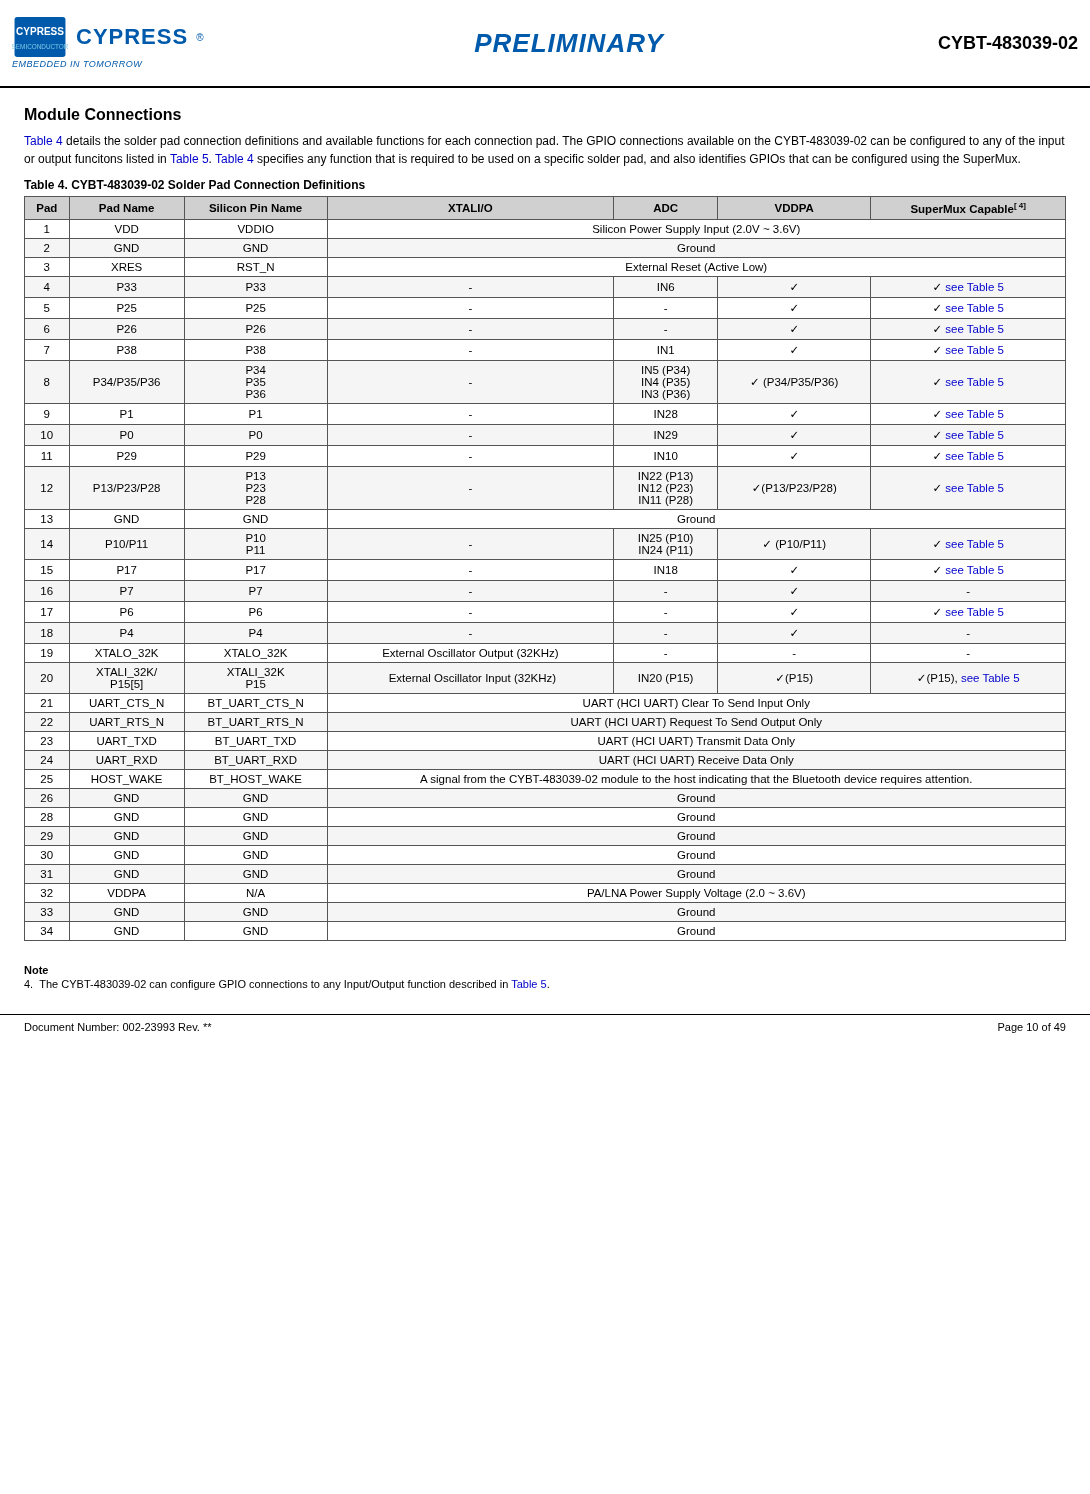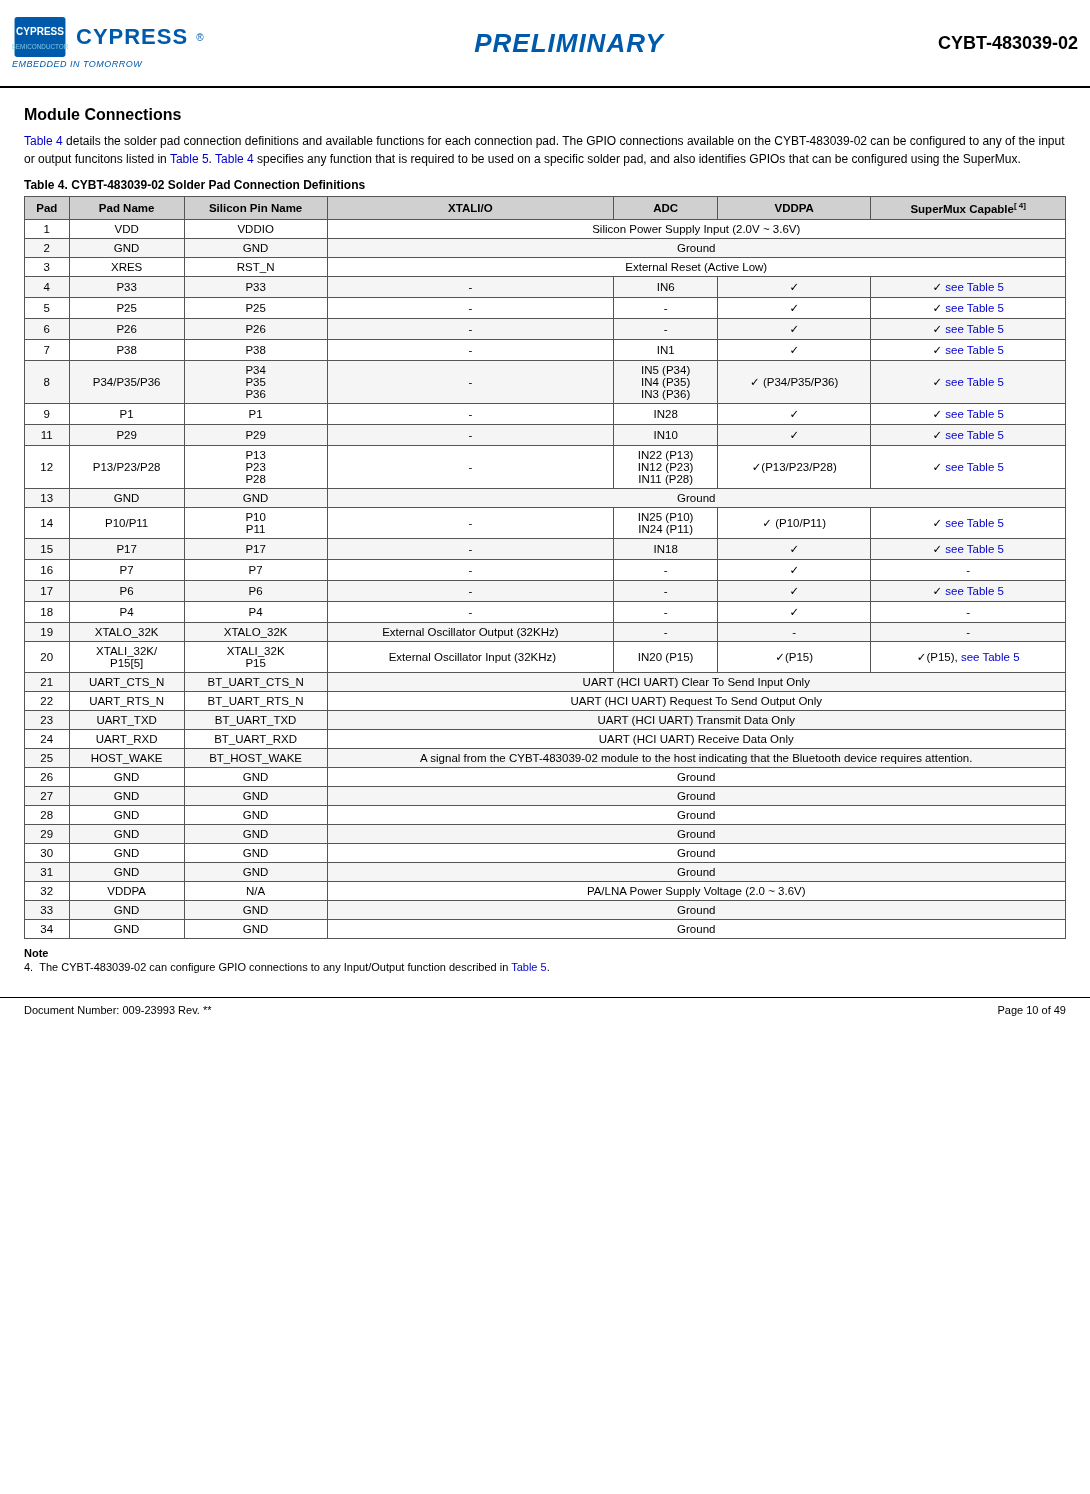--- a/index.html
+++ b/index.html
@@ -92,21 +92,21 @@
       text-align: center;
       vertical-align: middle;
     }
     table.main-table tr:nth-child(even) td {
       background: #f5f5f5;
     }
     table.main-table tr:nth-child(odd) td {
       background: #fff;
     }
     .notes-section {
-      margin-top: 8px;
+      margin-top: 23px;
       font-size: 11px;
     }
     .notes-section .note-title {
       font-weight: bold;
       margin-bottom: 2px;
     }
     .notes-section .note-item {
       display: flex;
       gap: 6px;
       margin-bottom: 2px;
@@ -235,20 +235,29 @@
         <tr>
           <td style="white-space: pre-line;">9</td>
           <td style="white-space: pre-line;">P1</td>
           <td style="white-space: pre-line;">P1</td>
           <td style="white-space: pre-line;">-</td>
           <td style="white-space: pre-line;">IN28</td>
           <td style="white-space: pre-line;">✓</td>
           <td style="white-space: pre-line;">✓ <a href="#" class="link">see Table 5</a></td>
         </tr>
         <tr>
+          <td style="white-space: pre-line;">10</td>
+          <td style="white-space: pre-line;">P0</td>
+          <td style="white-space: pre-line;">P0</td>
+          <td style="white-space: pre-line;">-</td>
+          <td style="white-space: pre-line;">IN29</td>
+          <td style="white-space: pre-line;">✓</td>
+          <td style="white-space: pre-line;">✓ <a href="#" class="link">see Table 5</a></td>
+        </tr>
+        <tr>
           <td style="white-space: pre-line;">11</td>
           <td style="white-space: pre-line;">P29</td>
           <td style="white-space: pre-line;">P29</td>
           <td style="white-space: pre-line;">-</td>
           <td style="white-space: pre-line;">IN10</td>
           <td style="white-space: pre-line;">✓</td>
           <td style="white-space: pre-line;">✓ <a href="#" class="link">see Table 5</a></td>
         </tr>
         <tr>
           <td style="white-space: pre-line;">12</td>
@@ -366,26 +375,20 @@
           <td style="white-space: pre-line;">BT_HOST_WAKE</td>
           <td colspan="4" style="text-align: center;">A signal from the CYBT-483039-02 module to the host indicating that the Bluetooth device requires attention.</td>
         </tr>
         <tr>
           <td style="white-space: pre-line;">26</td>
           <td style="white-space: pre-line;">GND</td>
           <td style="white-space: pre-line;">GND</td>
           <td colspan="4" style="text-align: center;">Ground</td>
         </tr>
         <tr>
-          <td style="white-space: pre-line;">27</td>
-          <td style="white-space: pre-line;">GND</td>
-          <td style="white-space: pre-line;">GND</td>
-          <td colspan="4" style="text-align: center;">Ground</td>
-        </tr>
-        <tr>
           <td style="white-space: pre-line;">28</td>
           <td style="white-space: pre-line;">GND</td>
           <td style="white-space: pre-line;">GND</td>
           <td colspan="4" style="text-align: center;">Ground</td>
         </tr>
         <tr>
           <td style="white-space: pre-line;">29</td>
           <td style="white-space: pre-line;">GND</td>
           <td style="white-space: pre-line;">GND</td>
           <td colspan="4" style="text-align: center;">Ground</td>
@@ -426,15 +429,15 @@
   <div class="notes-section">
     <div class="note-title">Note</div>
     <div class="note-item">
       <span>4.&nbsp;&nbsp;The CYBT-483039-02 can configure GPIO connections to any Input/Output function described in <span class="link">Table 5</span>.</span>
     </div>
   </div>
 
 </div>
 
 <div class="footer">
-  <span>Document Number: 009-23993 Rev. **</span>
+  <span>Document Number: 002-23993 Rev. **</span>
   <span>Page 10 of 49</span>
 </div>
 
 </body></html>

